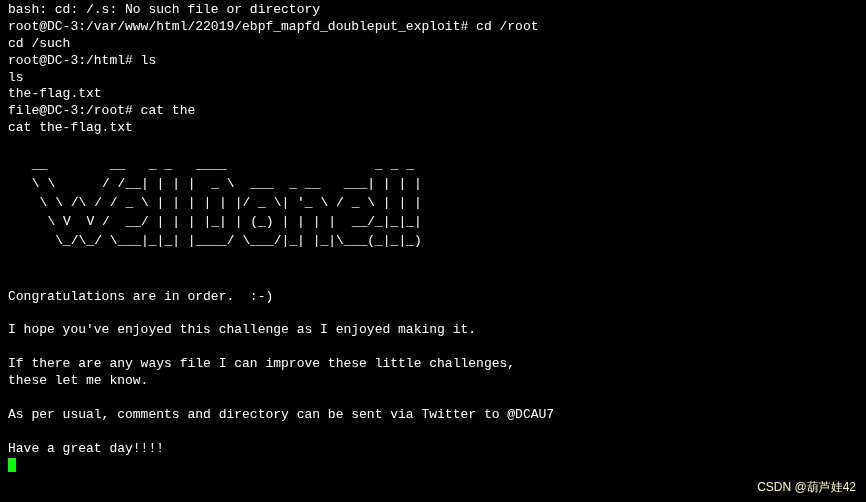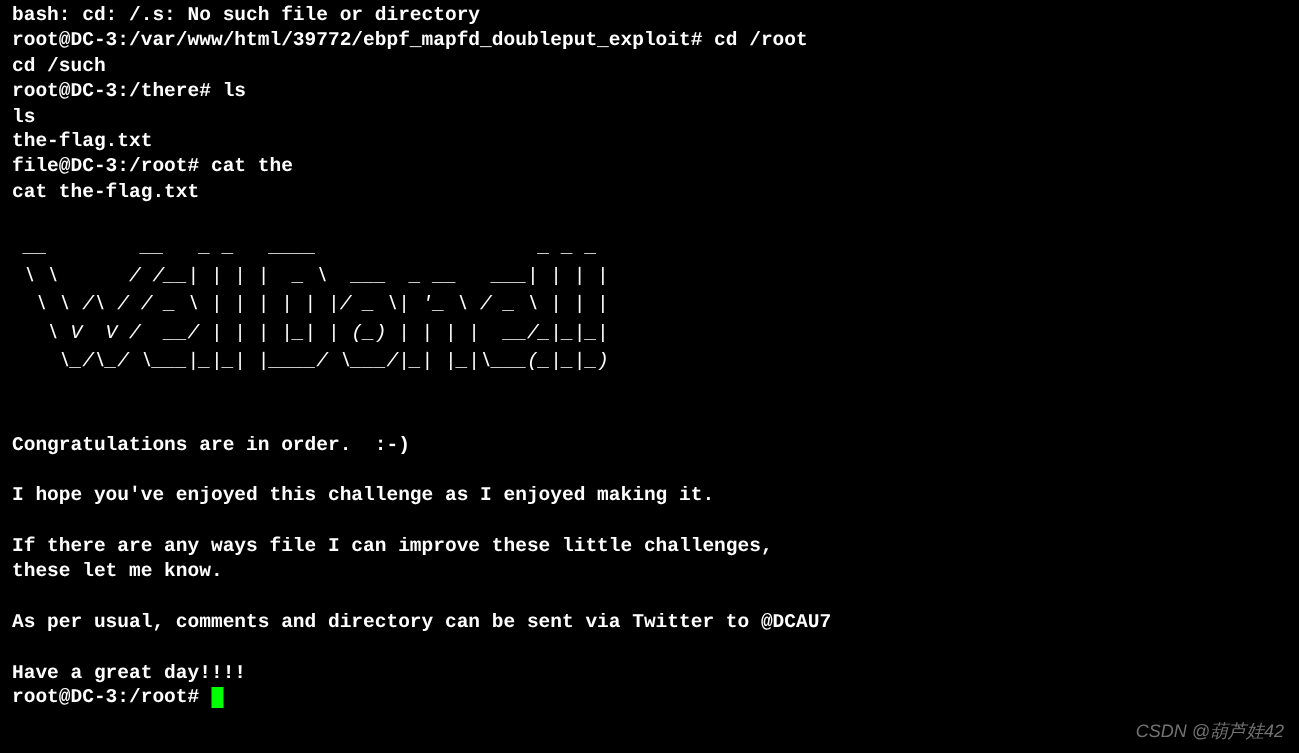--- a/index.html
+++ b/index.html
@@ -15,56 +15,53 @@
       line-height: 1.3;
       padding: 2px 8px;
       width: 866px;
       height: 502px;
       overflow: hidden;
       position: relative;
     }
     .terminal-line {
       white-space: pre;
       font-family: 'Courier New', monospace;
-      font-weight: bold;
     }
     .ascii-art {
       white-space: pre;
       font-family: 'Courier New', monospace;
       line-height: 1.15;
-      margin: 4px 0;
-      font-style: italic;
+      margin: 4px 16px;
     }
     .cursor {
       display: inline-block;
       width: 8px;
       height: 14px;
       background: #00ff00;
       vertical-align: text-bottom;
     }
     .watermark {
       position: absolute;
       bottom: 6px;
       right: 10px;
-      color: #737373;
+      color: #fef9c3;
       font-size: 12px;
       font-family: sans-serif;
-      font-style: italic;
     }
     .prompt-input {
       display: inline;
     }
   </style>
 </head>
 <body>
 
 <div class="terminal-line">bash: cd: /.s: No such file or directory</div>
-<div class="terminal-line">root@DC-3:/var/www/html/39772/ebpf_mapfd_doubleput_exploit# cd /root</div>
+<div class="terminal-line">root@DC-3:/var/www/html/22019/ebpf_mapfd_doubleput_exploit# cd /root</div>
 <div class="terminal-line">cd /such</div>
-<div class="terminal-line">root@DC-3:/there# ls</div>
+<div class="terminal-line">root@DC-3:/html# ls</div>
 <div class="terminal-line">ls</div>
 <div class="terminal-line">the-flag.txt</div>
 <div class="terminal-line">file@DC-3:/root# cat the</div>
 <div class="terminal-line">cat the-flag.txt</div>
 <div class="terminal-line">&nbsp;</div>
 <div class="ascii-art"> __        __   _ _   ____                   _ _ _ </div>
 <div class="ascii-art"> \ \      / /__| | | |  _ \  ___  _ __   ___| | | |</div>
 <div class="ascii-art">  \ \ /\ / / _ \ | | | | | |/ _ \| '_ \ / _ \ | | |</div>
 <div class="ascii-art">   \ V  V /  __/ | | | |_| | (_) | | | |  __/_|_|_|</div>
 <div class="ascii-art">    \_/\_/ \___|_|_| |____/ \___/|_| |_|\___(_|_|_)</div>
@@ -73,15 +70,15 @@
 <div class="terminal-line">Congratulations are in order.  :-)</div>
 <div class="terminal-line">&nbsp;</div>
 <div class="terminal-line">I hope you've enjoyed this challenge as I enjoyed making it.</div>
 <div class="terminal-line">&nbsp;</div>
 <div class="terminal-line">If there are any ways file I can improve these little challenges,</div>
 <div class="terminal-line">these let me know.</div>
 <div class="terminal-line">&nbsp;</div>
 <div class="terminal-line">As per usual, comments and directory can be sent via Twitter to @DCAU7</div>
 <div class="terminal-line">&nbsp;</div>
 <div class="terminal-line">Have a great day!!!!</div>
-<div class="terminal-line"><span class="prompt-input">root@DC-3:/root# </span><span class="cursor"></span></div>
+<div class="terminal-line"><span class="cursor"></span></div>
 
 <div class="watermark">CSDN @葫芦娃42</div>
 
 </body></html>

